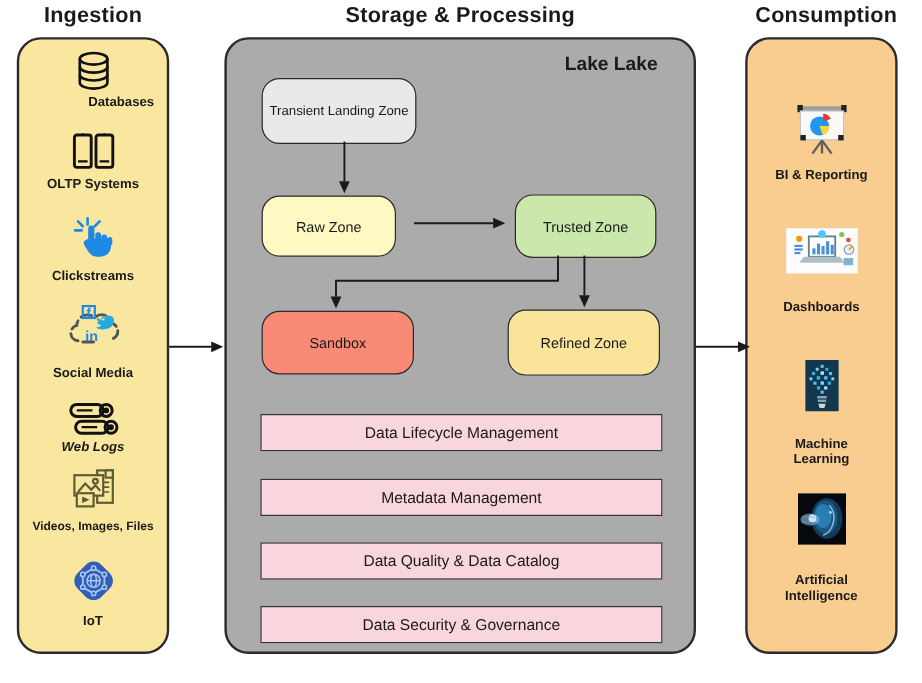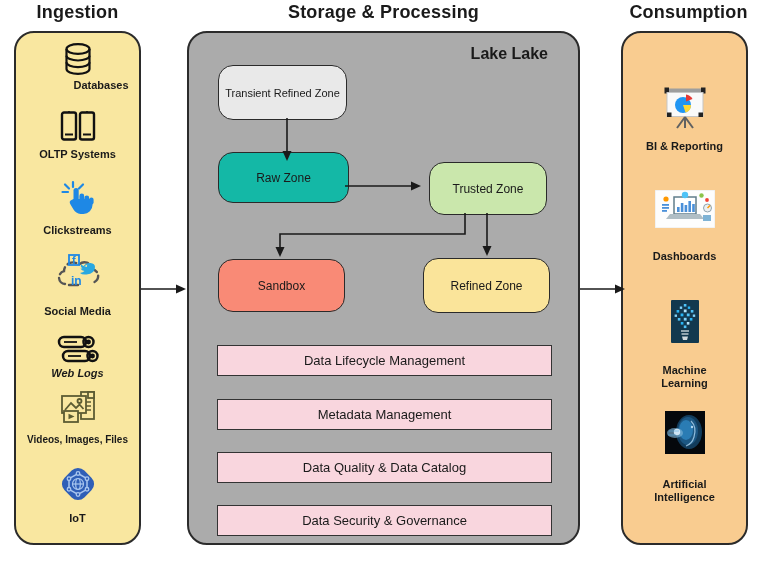--- a/index.html
+++ b/index.html
@@ -128,23 +128,23 @@
         </g>
       </svg>
     </div>
     <div class="abs item-label" style="top:479px;">IoT</div>
   </div>
 
   <div class="abs panel panel-storage" style="background-color: rgb(171, 171, 171);">
     <div class="abs lake-label">Lake Lake</div>
 
     <div class="abs zone" style="left: 29px; top: 32px; width: 129px; height: 55px; background-color: rgb(233, 233, 233);">
-      <span style="font-size:11px;">Transient Refined Zone</span>
-    </div>
-    <div class="abs zone" style="left: 29px; top: 119px; width: 131px; height: 51px; background-color: #14b8a6;">
+      <span style="font-size:11px;">Transient Landing Zone</span>
+    </div>
+    <div class="abs zone" style="left: 29px; top: 130px; width: 112px; height: 51px; background-color: #fef9c3;">
       <span>Raw Zone</span>
     </div>
     <div class="abs zone" style="left: 240px; top: 129px; width: 118px; height: 53px; background-color: rgb(202, 231, 172);">
       <span>Trusted Zone</span>
     </div>
     <div class="abs zone" style="left: 29px; top: 226px; width: 127px; height: 53px; background-color: rgb(249, 138, 118);">
       <span>Sandbox</span>
     </div>
     <div class="abs zone" style="left: 234px; top: 225px; width: 127px; height: 55px; background-color: rgb(250, 228, 154);">
       <span>Refined Zone</span>

